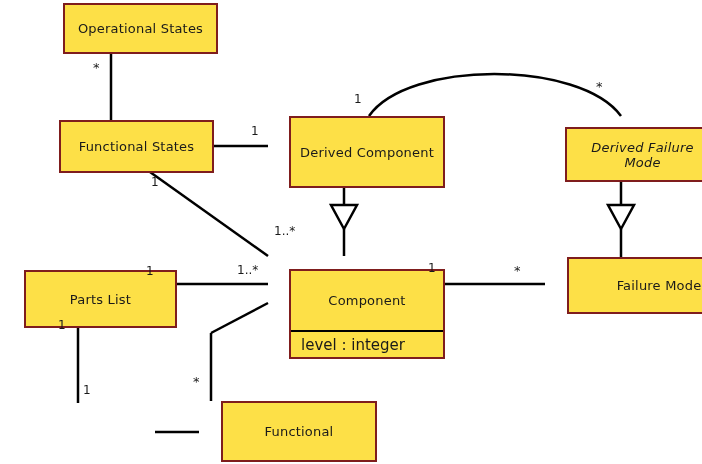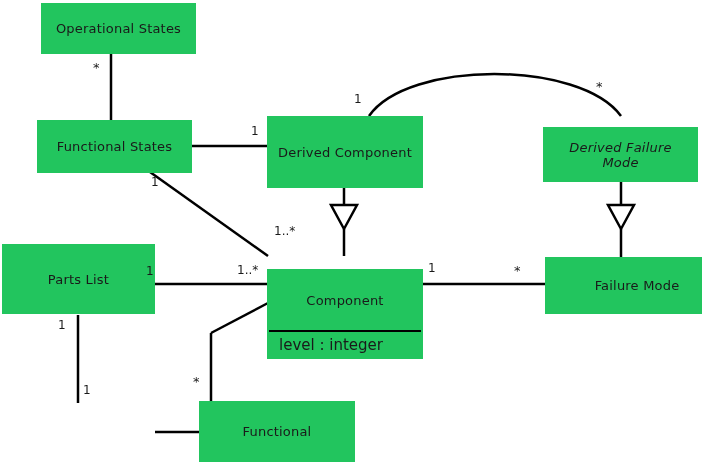--- a/index.html
+++ b/index.html
@@ -19,24 +19,25 @@
   svg.layer {
     position: absolute;
     top: 0;
     left: 0;
     width: 702px;
     height: 464px;
   }
   .uml-class {
     position: absolute;
     box-sizing: border-box;
-    border: 2px solid #22c55e;
-    background: #22c55e;
+    border: 2px solid #7f1d1d;
+    background: #fde047;
     display: flex;
     flex-direction: column;
+    margin-left: 22px;
   }
   .uml-name-compartment {
     flex: 1 1 auto;
     display: flex;
     align-items: center;
     justify-content: center;
     font-size: 13px;
     color: #1a1a1a;
     letter-spacing: 0.2px;
     padding: 0 6px;
@@ -108,21 +109,21 @@
   </div>
 
   <div class="uml-class" style="left:267px; top:116px; width:156px; height:72px;">
     <div class="uml-name-compartment">Derived Component</div>
   </div>
 
   <div class="uml-class" style="left:543px; top:127px; width:155px; height:55px;font-style:italic;">
     <div class="uml-name-compartment">Derived Failure Mode</div>
   </div>
 
-  <div class="uml-class" style="left:2px; top:244px; width:153px; height:70px;">
+  <div class="uml-class" style="left:2px; top:270px; width:153px; height:58px;">
     <div class="uml-name-compartment">Parts List</div>
   </div>
 
   <div class="uml-class" style="left:267px; top:269px; width:156px; height:90px;">
     <div class="uml-name-compartment">Component</div>
     <div class="uml-attr-compartment">level : integer</div>
   </div>
 
   <div class="uml-class" style="left:545px; top:257px; width:184px; height:57px;align-items:center;">
     <div class="uml-name-compartment">Failure Mode</div>

